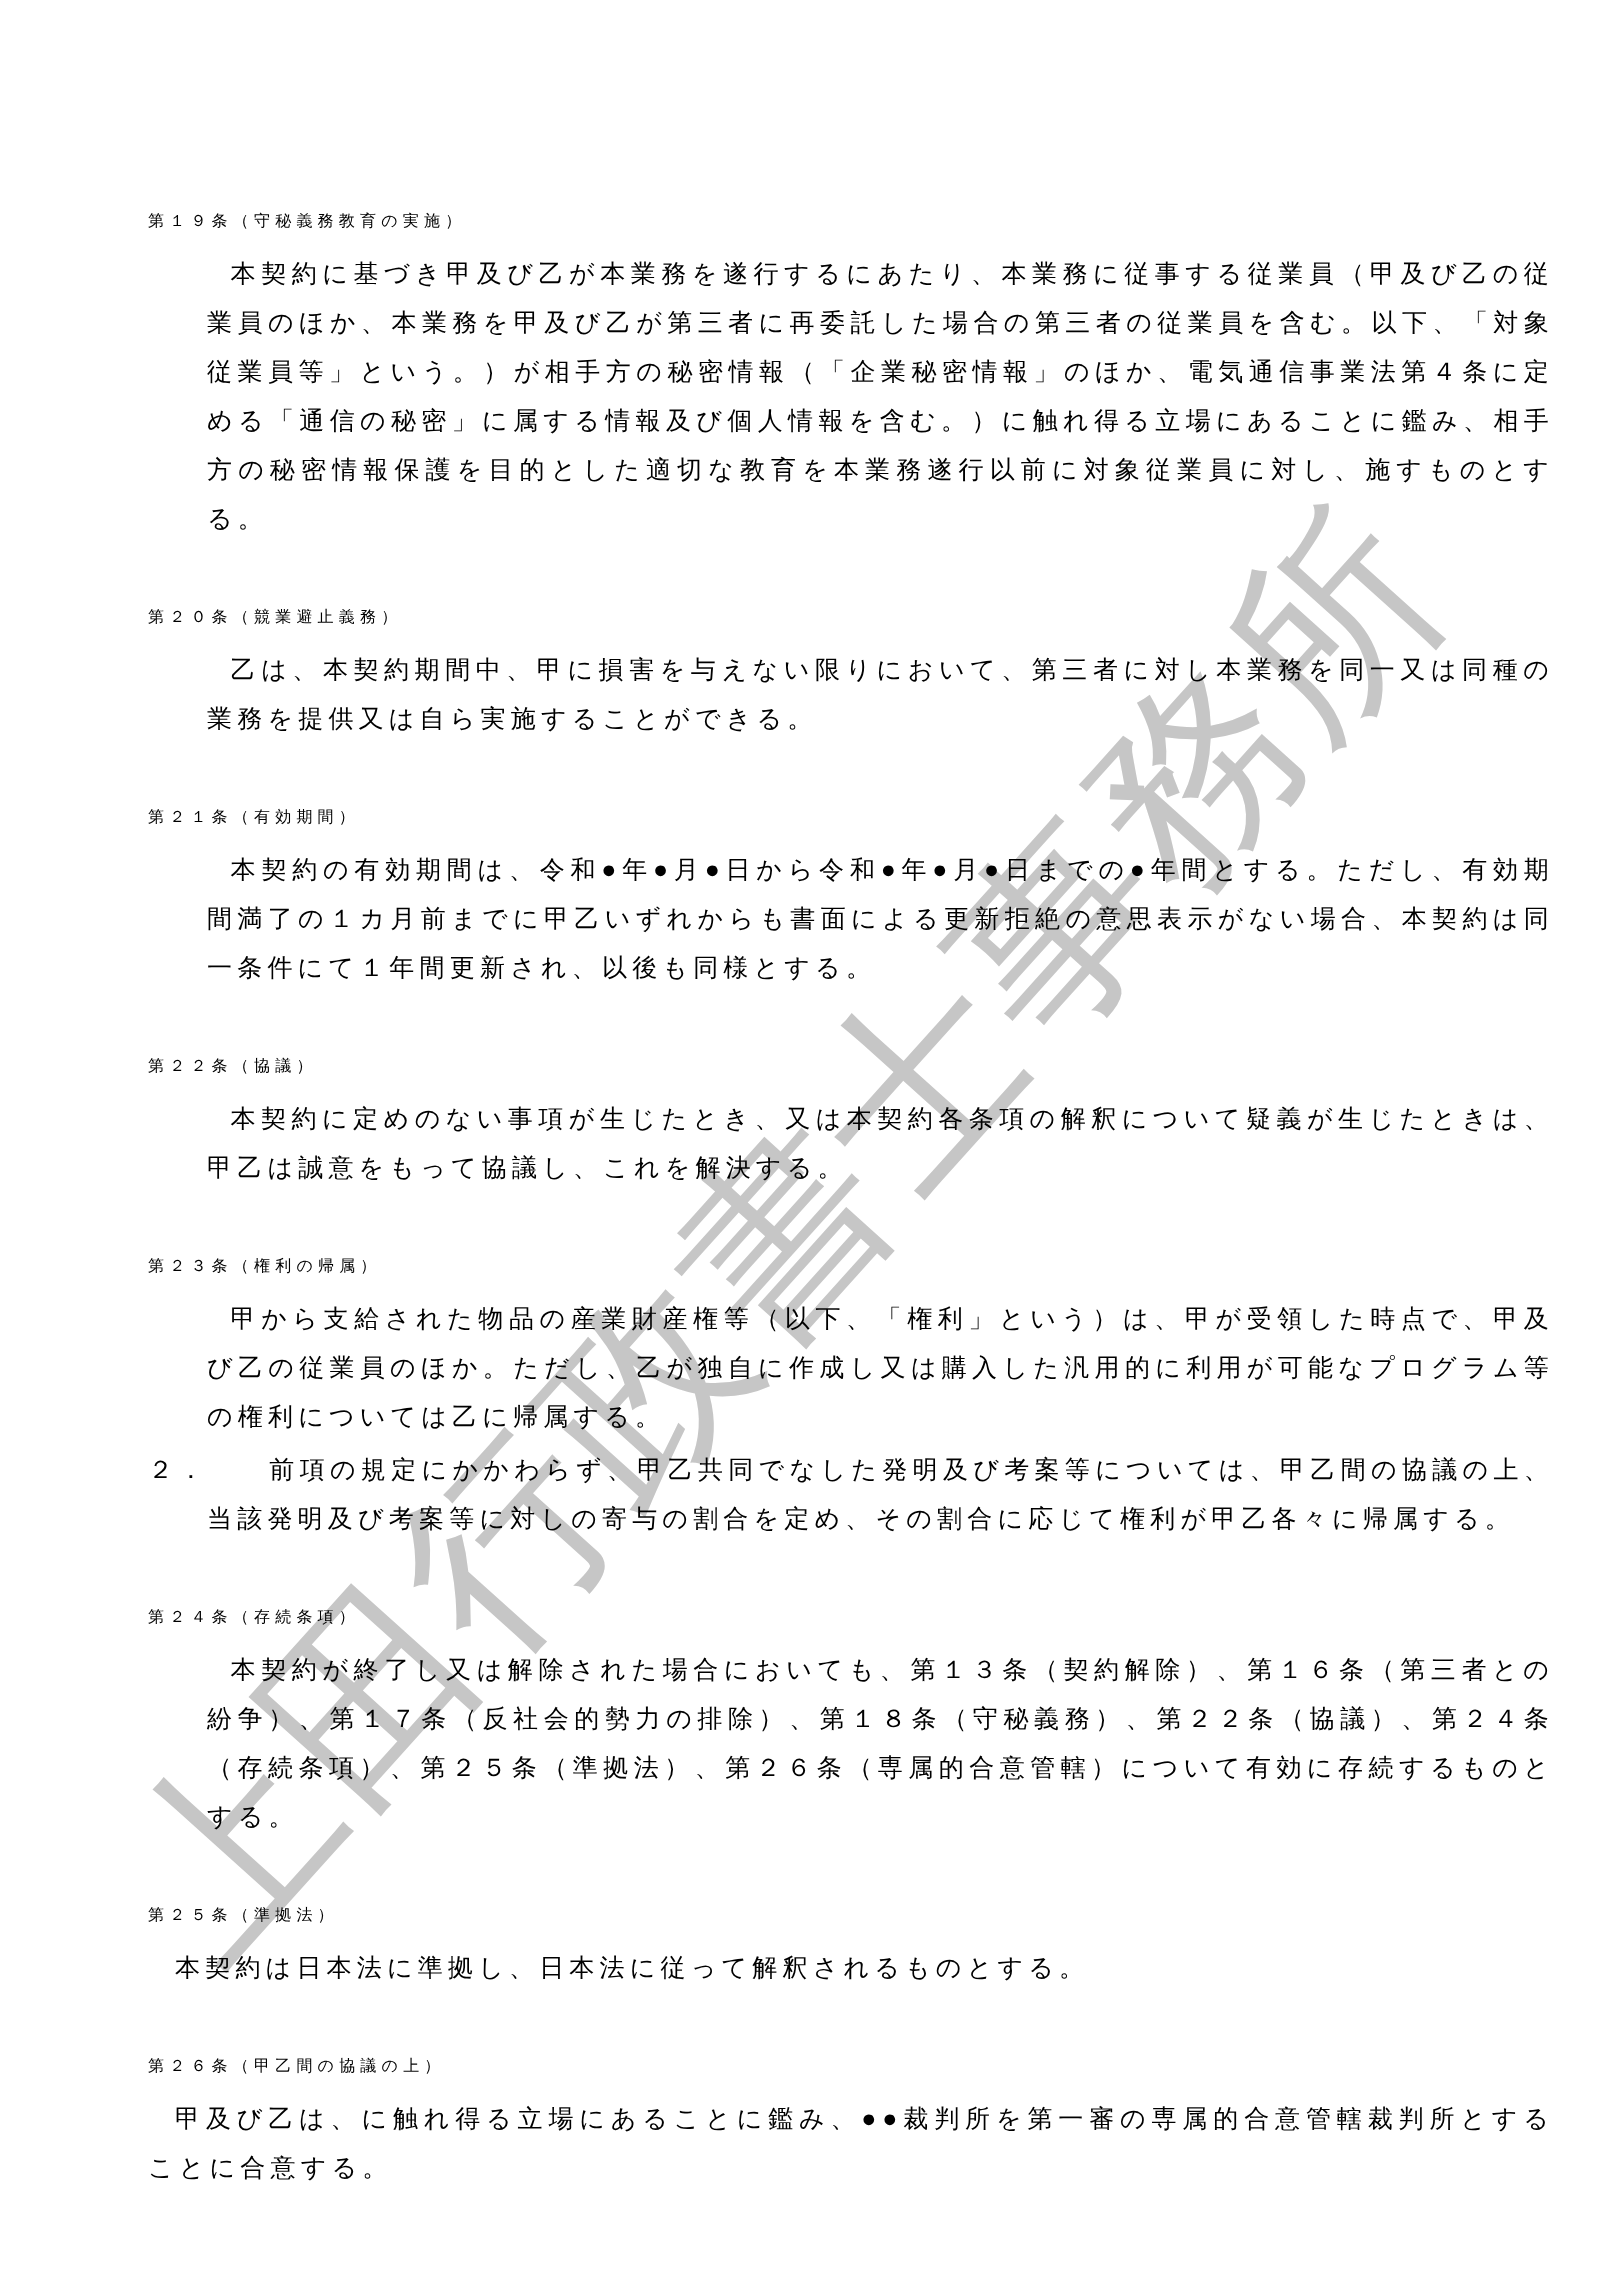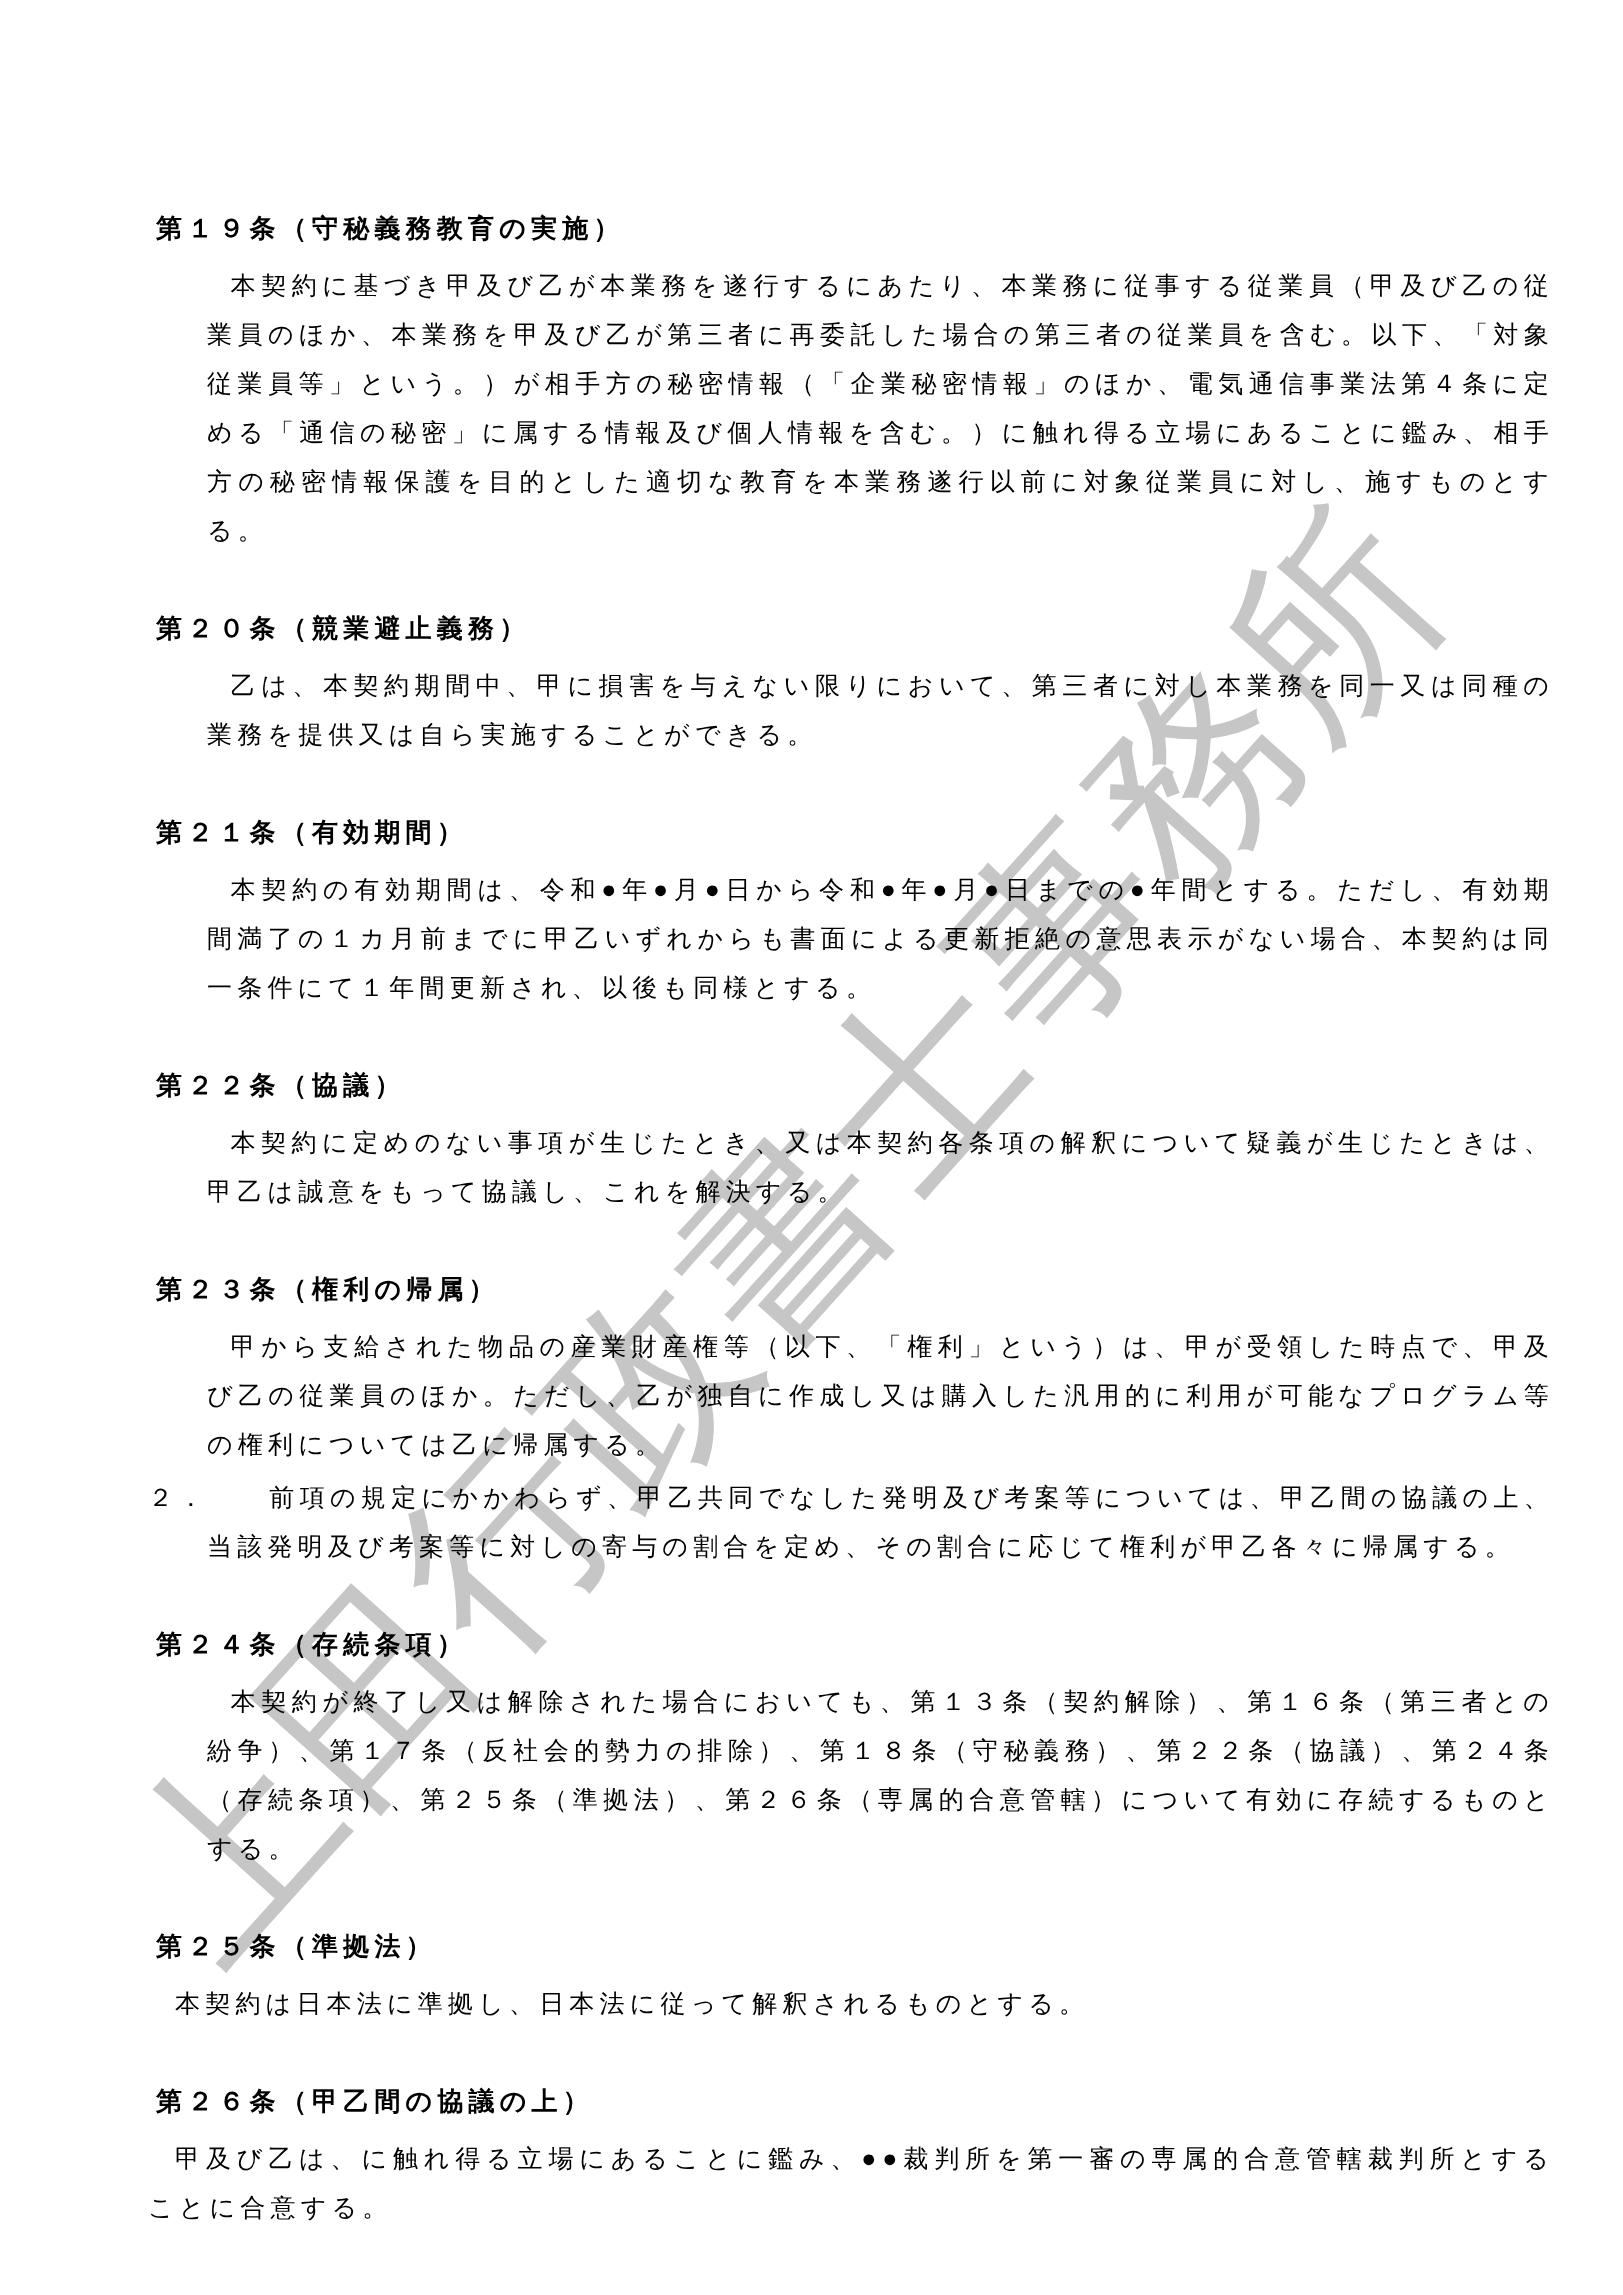--- a/index.html
+++ b/index.html
@@ -28,23 +28,23 @@
     width:1410px;
     font-size:25px;
     line-height:49px;
     letter-spacing:5.2px;
     text-align:justify;
     z-index:1;
   }
   .article{margin-top:49px;}
   .article:first-child{margin-top:0;}
   .article-heading{
-    font-size:26px;
-    font-weight:bold;
-    margin:8px;
+    font-size:16px;
+    font-weight:normal;
+    margin:0;
     text-align:left;
   }
   .para{margin:4px;}
   .p-body{margin-left:59px;text-indent:23.6px;}
   .p-item{margin-left:59px;text-indent:-59px;}
   .p-flush{margin-left:0;text-indent:27px;}
 </style>
 </head>
 <body>
 

